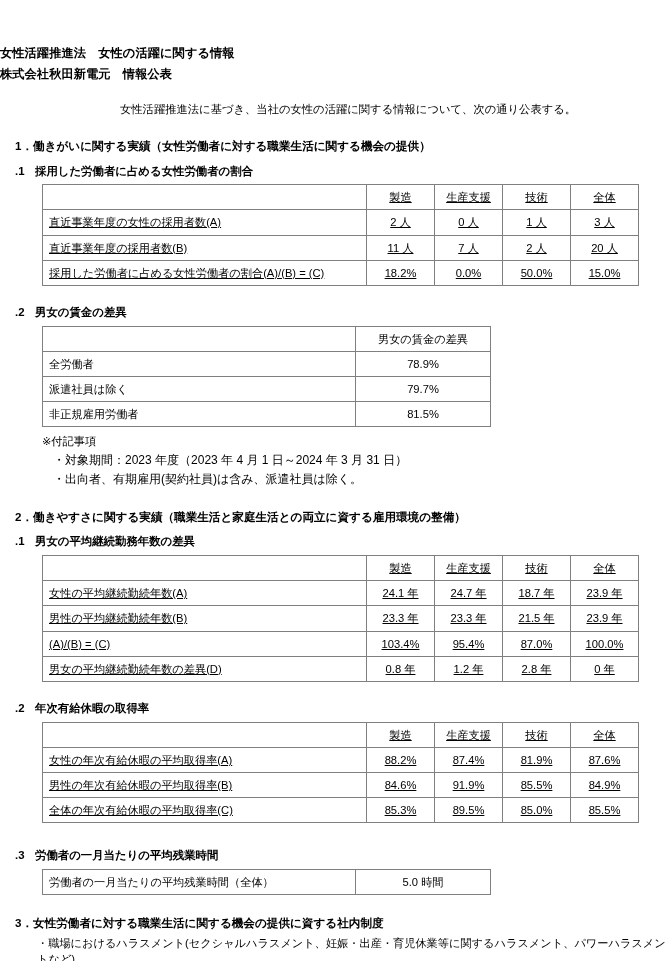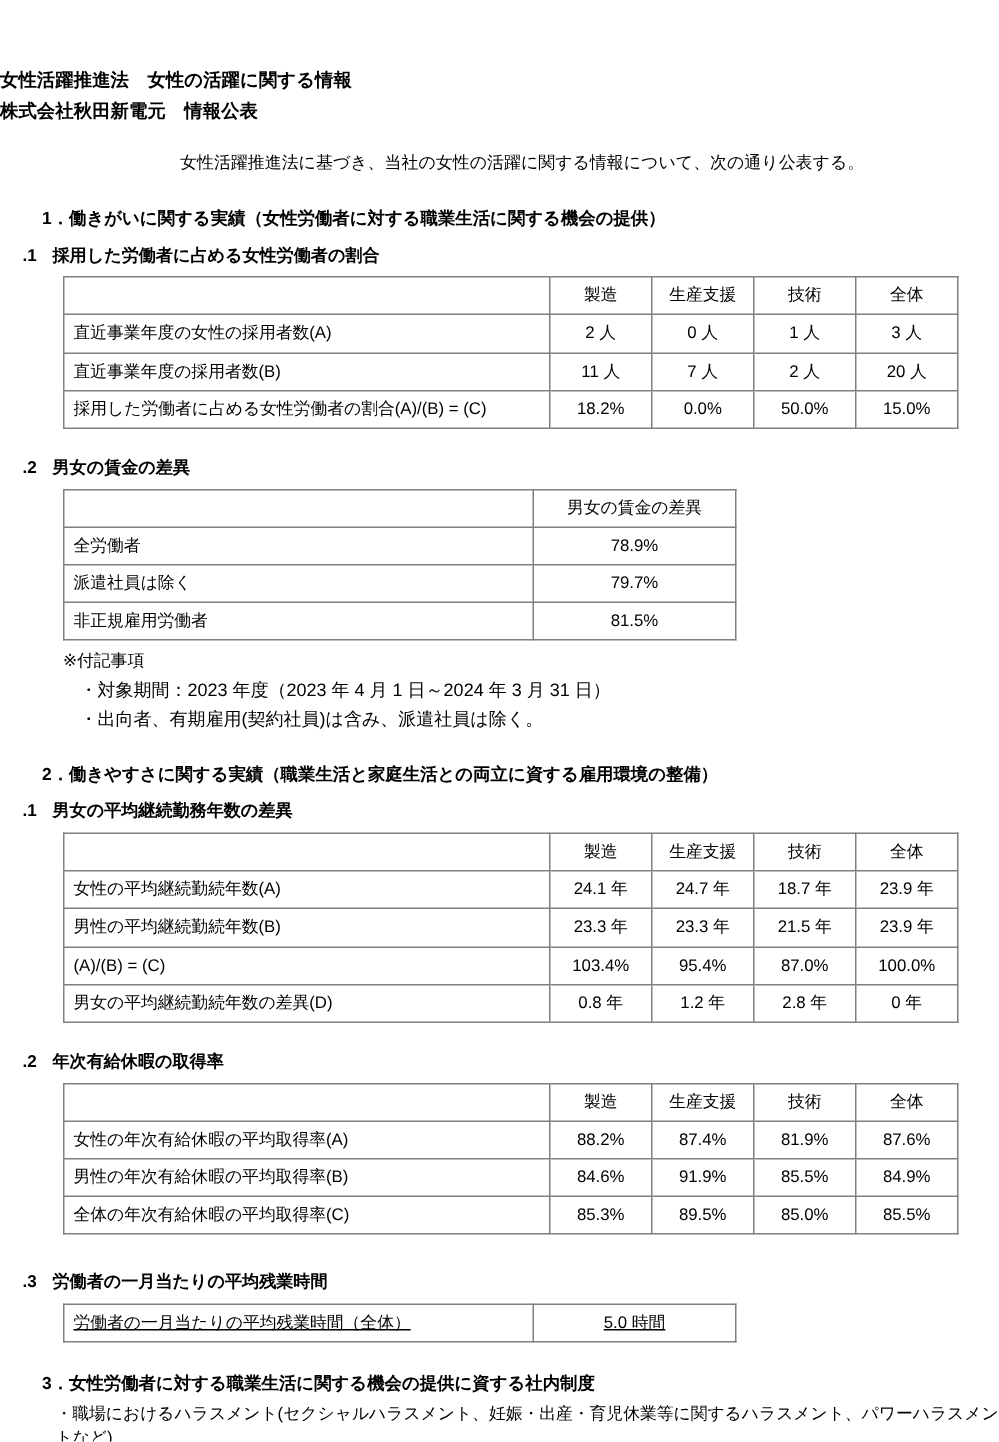--- a/index.html
+++ b/index.html
@@ -37,21 +37,21 @@
     margin-top: 18px;
     padding-left: 120px;
     font-size: 11.3px;
   }
 
   
   .h1 {
     font-weight: bold;
     font-size: 11.6px;
     margin-top: 20px;
-    padding-left: 28px;
+    padding-left: 15px;
   }
   .h2 {
     font-weight: bold;
     font-size: 11.4px;
     margin-top: 8px;
     padding-left: 15px;
   }
   .h2 .num { display: inline-block; min-width: 20px; }
 
   
@@ -74,31 +74,31 @@
   }
   table.grid td.val {
     text-align: center;
   }
   table.grid td.hdr {
     text-align: center;
   }
   table.grid td.blank { border-right: 1px solid #808080; }
 
   
-  table.t4 { width: 596px; }
+  table.t4 { width: 596px; text-decoration: underline; }
   table.t4 col.c0 { width: 324px; }
   table.t4 col.cx { width: 68px; }
 
   
   table.t2 { width: 448px; }
   table.t2 col.c0 { width: 313px; }
   table.t2 col.c1 { width: 135px; }
 
   
-  table.t1 { width: 448px; text-decoration: underline; }
+  table.t1 { width: 448px; }
   table.t1 col.c0 { width: 313px; }
   table.t1 col.c1 { width: 135px; }
 
   
   .note-head {
     margin-top: 6px;
     padding-left: 42px;
     font-size: 11.2px;
   }
   .note-item {

